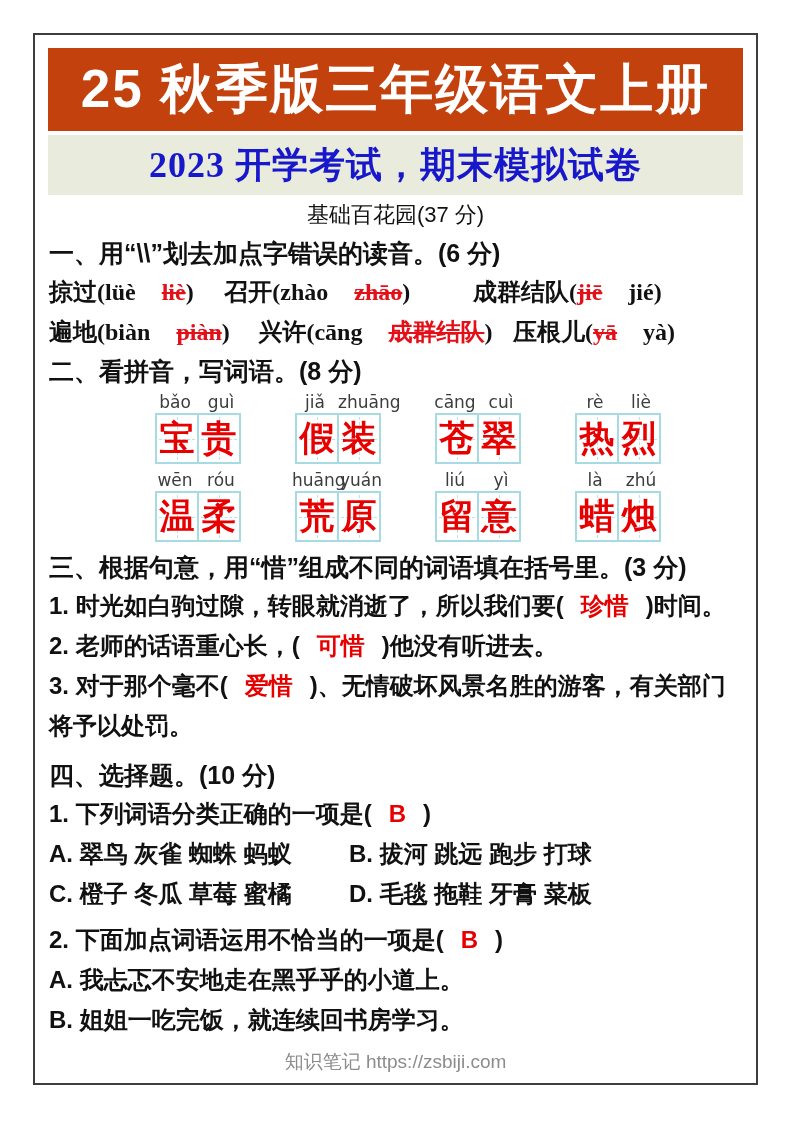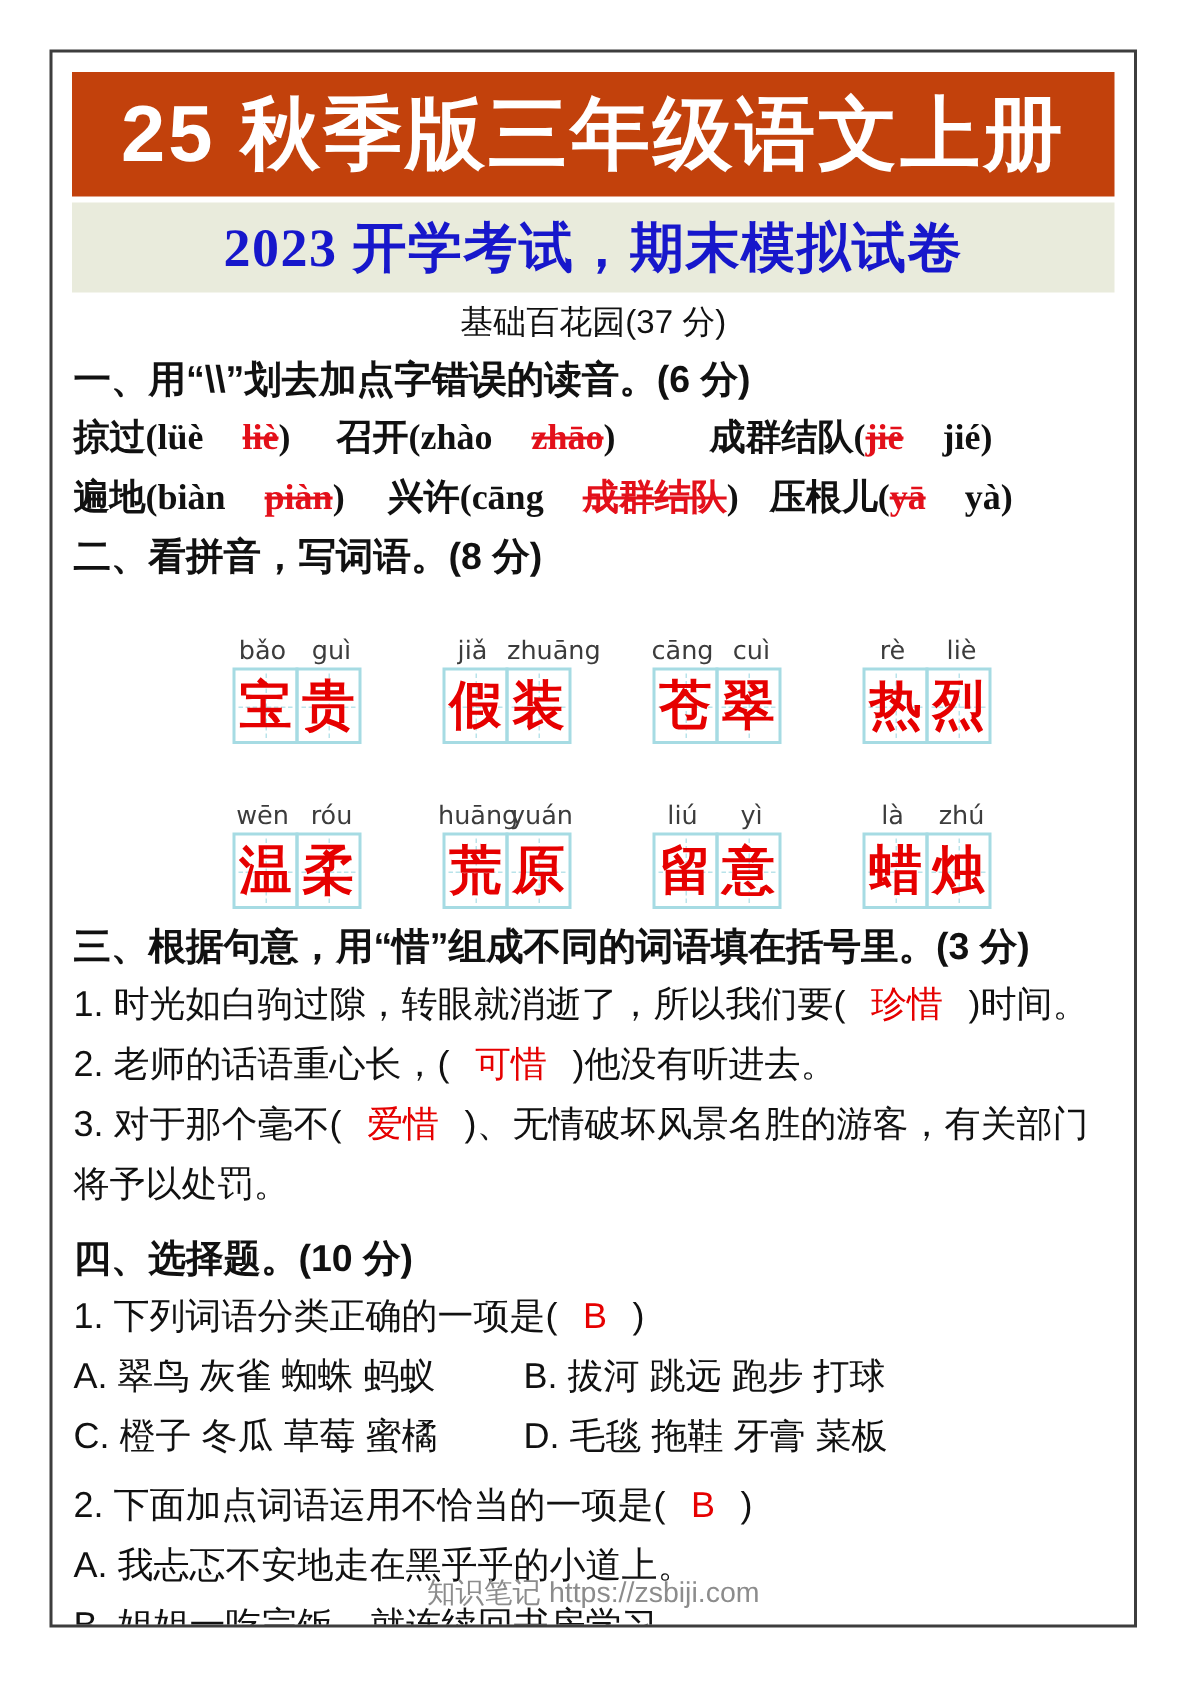--- a/index.html
+++ b/index.html
@@ -28,36 +28,36 @@
   }
   .subtitle-text{
     color:#1717cb;font-size:36px;font-weight:700;
     font-family:"Liberation Serif",serif;letter-spacing:1px;
   }
   .exam-title{
     text-align:center;font-size:22px;font-weight:400;margin:5px 0 4px 0;
   }
   .content{padding:0 14px;}
   .h-line{font-size:25px;font-weight:700;line-height:38px;}
-  .line{font-size:24px;font-weight:400;line-height:40px;}
+  .line{font-size:24px;font-weight:700;line-height:40px;}
   
   .s1-row{font-size:24px;font-weight:700;line-height:40px;white-space:nowrap;}
   .py{font-family:"Liberation Serif",serif;font-weight:700;font-size:24px;}
   .py-gap{display:inline-block;width:26px;}
   .strike{color:#e3101a;text-decoration:line-through;text-decoration-thickness:2px;}
   .s1-m1a{margin-right:24px;} .s1-m1b{margin-right:56px;}
   .s1-m2a{margin-right:22px;} .s1-m2b{margin-right:14px;}
   
   .grid-row{display:flex;gap:48px;padding-left:103px;margin:2px 0 6px 0;}
   .grid-group{display:flex;flex-direction:column;align-items:center;}
   .pinyin-row{display:flex;margin-bottom:1px;}
   .pinyin-row span{
     display:inline-block;width:46px;text-align:center;
     font-family:"DejaVu Sans",sans-serif;font-weight:400;
-    font-size:17px;color:#3c3c3c;white-space:nowrap;margin-top:32px;
+    font-size:17px;color:#3c3c3c;white-space:nowrap;
   }
   .cells{display:flex;}
   .cell{
     width:44px;height:51px;border:2px solid #a6dbe3;box-sizing:border-box;
     position:relative;display:flex;align-items:center;justify-content:center;
   }
   .cell + .cell{margin-left:-2px;}
   .cell::before{
     content:"";position:absolute;left:50%;top:2px;bottom:2px;
     border-left:1px dashed #b9e3ea;

